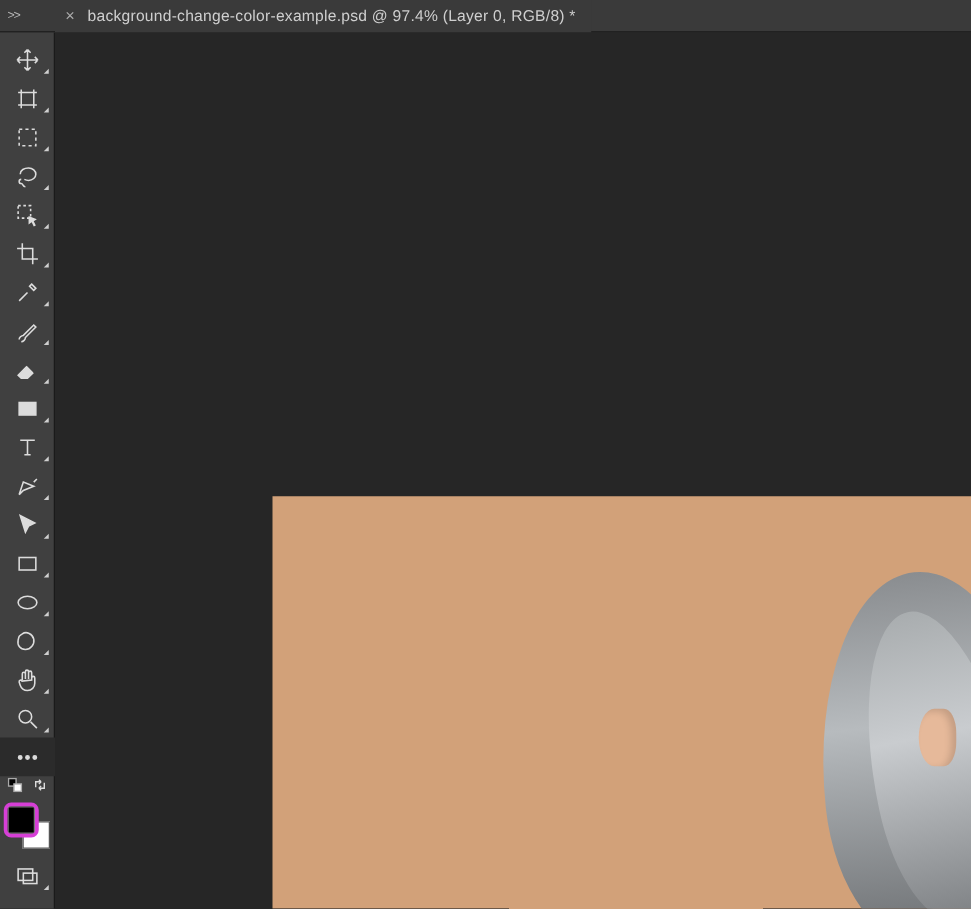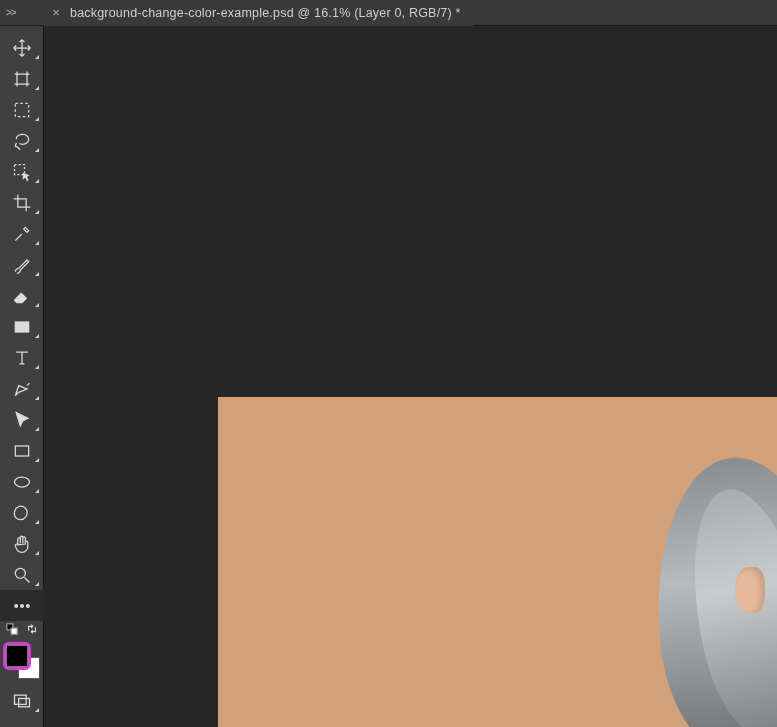--- a/index.html
+++ b/index.html
@@ -35,21 +35,21 @@
 </head>
 <body>
 
 <div class="app">
   <div class="tabbar">
     <div class="tab-expand">
       <span>&gt;&gt;</span>
     </div>
     <div class="tab">
       <span class="close">×</span>
-      <span class="title">background-change-color-example.psd @ 16.1% (Layer 0, RGB/7) *</span>
+      <span class="title">background-change-color-example.psd @ 97.4% (Layer 0, RGB/8) *</span>
     </div>
   </div>
 
   <div class="main">
     <div class="toolbar">
 
       <div class="tool">
         <svg viewBox="0 0 24 24">
             <path d="M12 2v20M2 12h20M12 2l-3 3M12 2l3 3M12 22l-3-3M12 22l3-3M2 12l3-3M2 12l3 3M22 12l-3-3M22 12l-3 3"></path>
           </svg>

